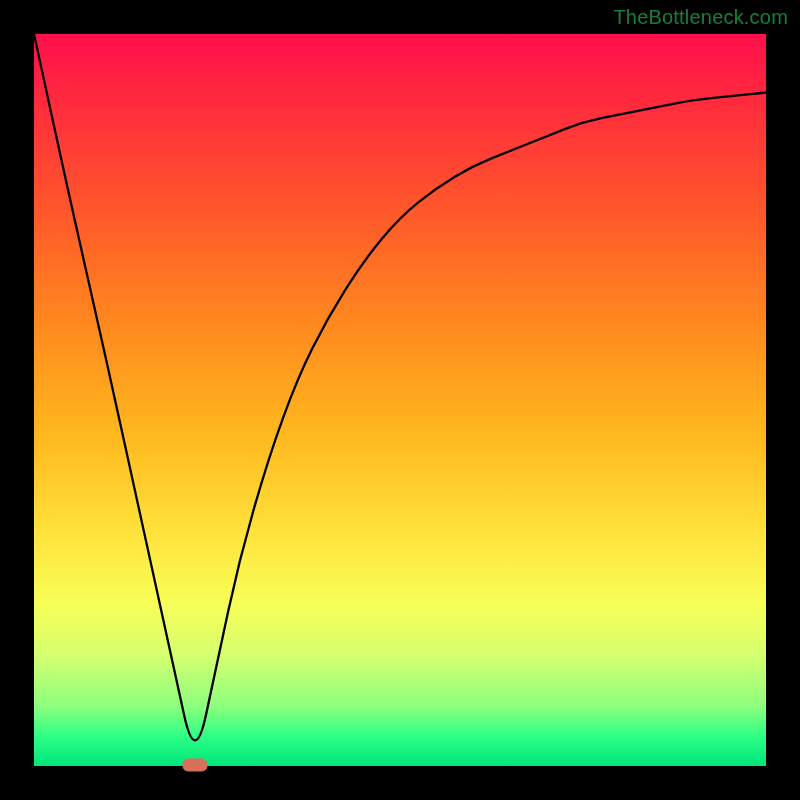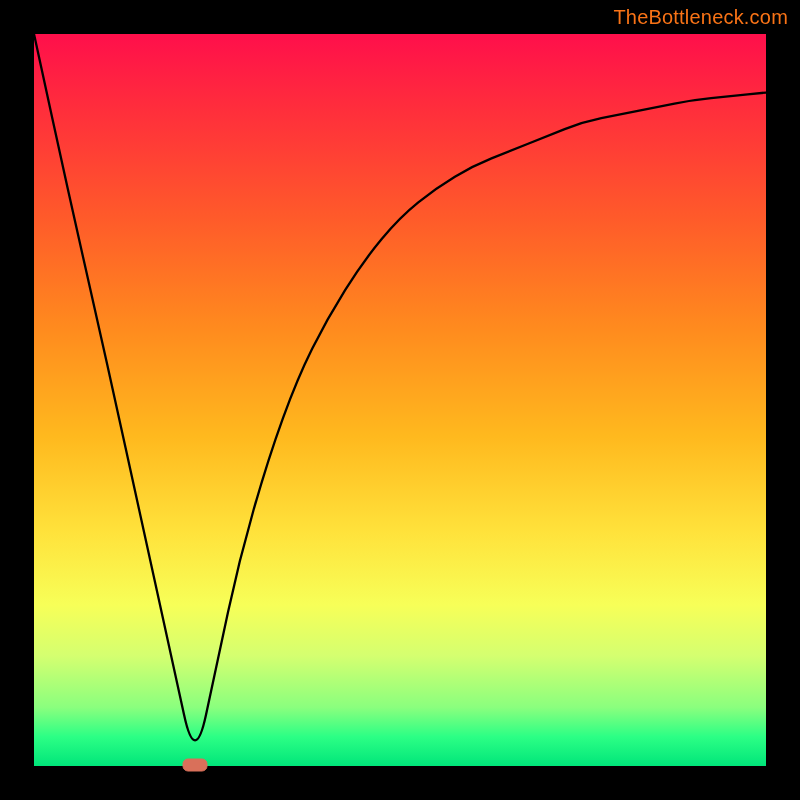--- a/index.html
+++ b/index.html
@@ -44,21 +44,21 @@
     left: 0;
     top: 0;
     width: 732px;
     height: 732px;
     overflow: visible;
   }
   .watermark {
     position: absolute;
     top: 6px;
     right: 12px;
-    color: #f97316;
+    color: #15803d;
     font-size: 20px;
     letter-spacing: 0.2px;
     user-select: none;
   }
   .marker {
     fill: #d9705a;
     stroke: #d9705a;
   }
 </style>
 </head>

